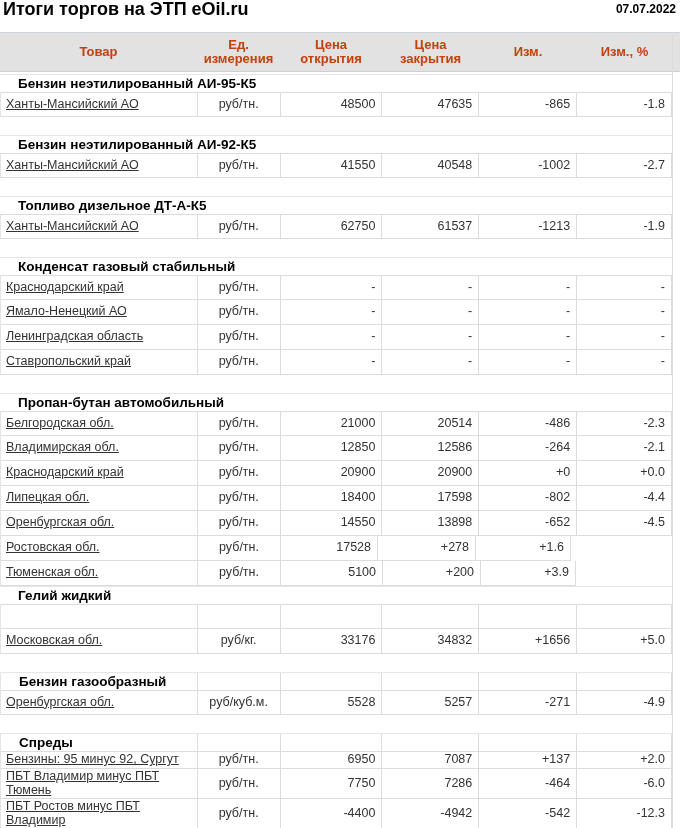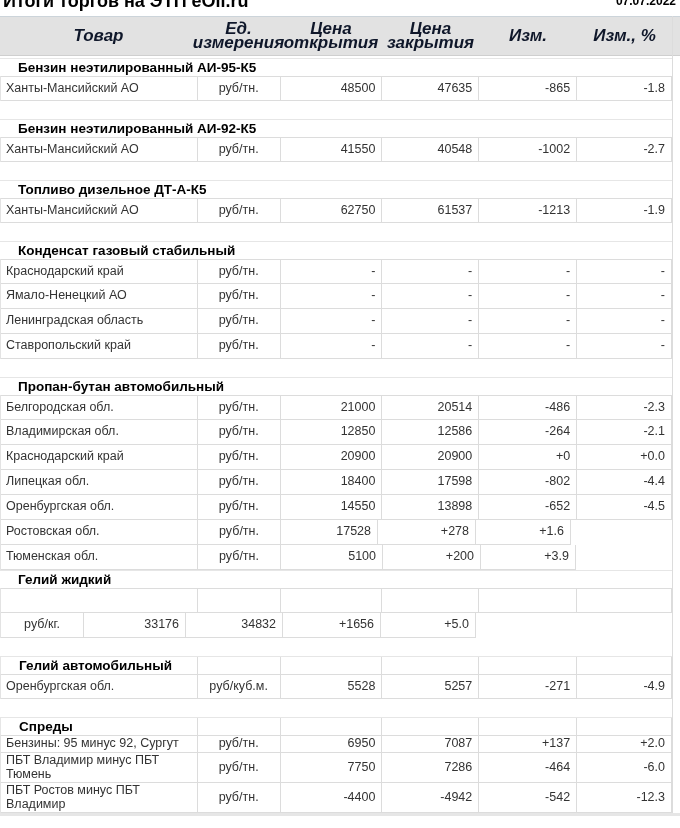--- a/index.html
+++ b/index.html
@@ -1,50 +1,50 @@
 <!DOCTYPE html>
 <html><head>
 <meta charset="utf-8">
 <style>
   html,body{margin:0;padding:0;}
   body{
     width:680px;height:828px;overflow:hidden;background:#ffffff;
     font-family:"Liberation Sans","DejaVu Sans",sans-serif;
     -webkit-font-smoothing:antialiased;
   }
-  .titlebar{display:flex;justify-content:space-between;align-items:center;height:16px;padding:0 4px 14px 3px;box-sizing:border-box;}
+  .titlebar{display:flex;justify-content:space-between;align-items:center;height:32px;padding:0 4px 14px 3px;box-sizing:border-box;}
   .title{font-weight:bold;font-size:18px;color:#000;letter-spacing:0;}
   .date{font-weight:bold;font-size:12px;color:#000;}
 
   .tablewrap{position:relative;width:680px;}
   .vline{position:absolute;left:672px;top:0;bottom:0;width:1px;background:#dcdcdc;}
 
   .colheader{display:flex;height:40px;background:#e2e2e2;border-top:1px solid #ccd4da;border-bottom:1px solid #cfcfcf;box-sizing:border-box;}
   .colheader .hc{display:flex;align-items:center;justify-content:center;text-align:center;
-    font-weight:bold;font-size:17px;line-height:14px;color:#0f172a;white-space:pre-line;box-sizing:border-box;font-style:italic;}
+    font-weight:bold;font-size:13px;line-height:14px;color:#c2410c;white-space:pre-line;box-sizing:border-box;}
 
   .c0{width:197px;} .c1{width:83px;} .c2{width:102px;} .c3{width:97px;} .c4{width:98px;} .c5{width:95px;} .c6{width:8px;}
 
   .pregap{height:2px;}
   .row{display:flex;width:672px;box-sizing:border-box;}
   .heading-row{height:18px;align-items:center;border-top:1px solid #e6e6e6;box-sizing:border-box;}
   .htext{font-weight:bold;font-size:13.5px;color:#000;padding-left:18px;white-space:nowrap;display:flex;align-items:center;}
   .heading-row.bordered .cell{height:18px;border-right:1px solid #dcdcdc;box-sizing:border-box;}
   .heading-row.bordered{border-left:1px solid #e6e6e6;}
 
   .data-row{height:25px;border-left:1px solid #e3e3e3;}
   .data-row.short{height:18px;}
   .data-row.tall{height:30px;}
   .data-row .cell{
     display:flex;align-items:center;box-sizing:border-box;height:100%;
     border-right:1px solid #dcdcdc;border-bottom:1px solid #dcdcdc;
     font-size:12.5px;line-height:13.5px;color:#333;overflow:hidden;
   }
   .data-row.first .cell{border-top:1px solid #dcdcdc;}
-  .al{justify-content:flex-start;padding-left:5px;text-align:left;}
+  .al{justify-content:flex-start;padding-left:5px;text-align:left;text-decoration:underline;}
   .ac{justify-content:center;text-align:center;}
   .ar{justify-content:flex-end;padding-right:6px;text-align:right;}
   .neg{color:#c00000;}
   .pos{color:#008000;}
   .gap{height:18px;}
   .bottom-band{height:3px;background:#e6e6e6;width:680px;}
 </style>
 </head>
 <body>
 
@@ -202,29 +202,30 @@
       </div>
       <div class="row data-row first">
         <div class="cell c0"></div>
         <div class="cell c1"></div>
         <div class="cell c2"></div>
         <div class="cell c3"></div>
         <div class="cell c4"></div>
         <div class="cell c5"></div>
       </div>
       <div class="row data-row">
+        <div class="cell c0 al">Московская обл.</div>
         <div class="cell c1 ac">руб/кг.</div>
         <div class="cell c2 ar">33176</div>
         <div class="cell c3 ar">34832</div>
         <div class="cell c4 ar pos">+1656</div>
         <div class="cell c5 ar pos">+5.0</div>
       </div>
       <div class="gap"></div>
       <div class="row heading-row bordered">
-        <div class="cell c0 htext">Гелий автомобильный</div>
+        <div class="cell c0 htext">Бензин газообразный</div>
         <div class="cell c1"></div>
         <div class="cell c2"></div>
         <div class="cell c3"></div>
         <div class="cell c4"></div>
         <div class="cell c5"></div>
       </div>
       <div class="row data-row first">
         <div class="cell c0 al">Оренбургская обл.</div>
         <div class="cell c1 ac">руб/куб.м.</div>
         <div class="cell c2 ar">5528</div>

